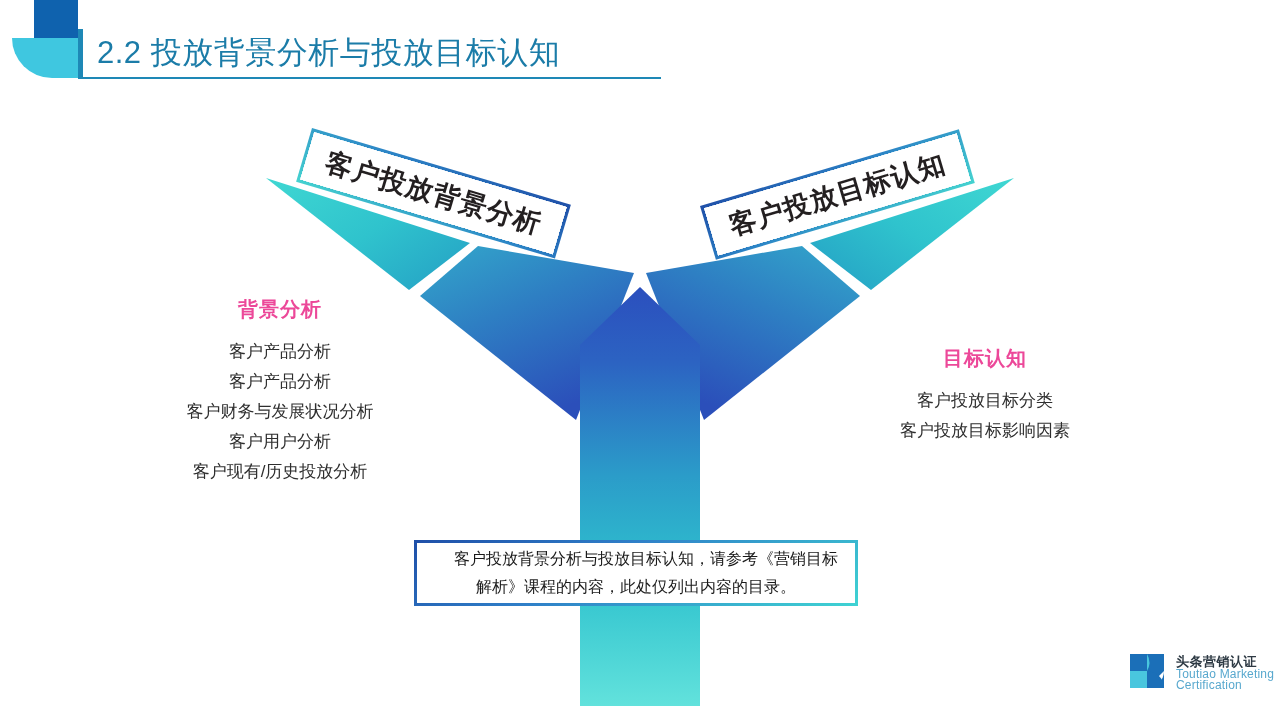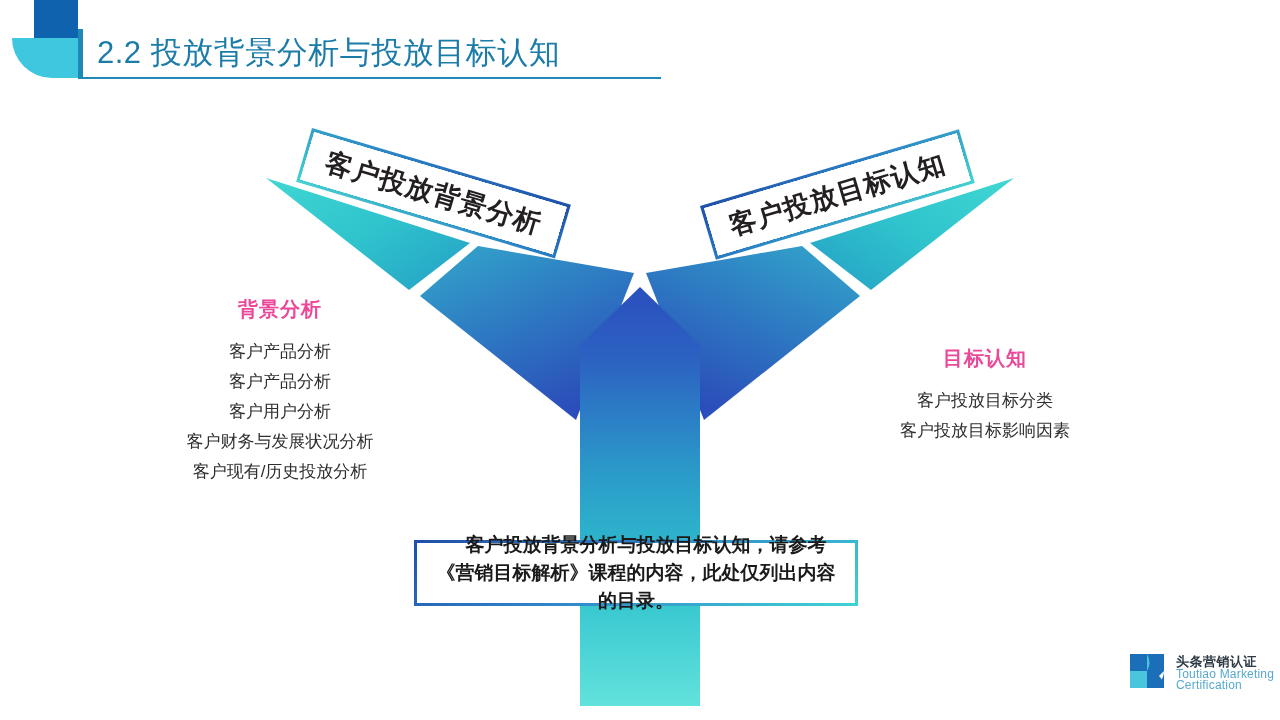--- a/index.html
+++ b/index.html
@@ -160,22 +160,22 @@
     background-image: linear-gradient(#fff, #fff),
                       linear-gradient(150deg, #1F4FA8 0%, #2F7FC8 40%, #3FD3D3 100%);
     background-origin: border-box;
     background-clip: padding-box, border-box;
     display: flex;
     align-items: center;
     justify-content: center;
     padding: 0 14px;
   }
   #callout .callout-text {
-    font-size: 19px;
-    font-weight: bold;
+    font-size: 16px;
+    font-weight: normal;
     color: #1A1A1A;
     line-height: 28px;
     text-align: center;
     text-indent: 20px;
   }
 
   
   #logo {
     position: absolute;
     left: 1128px;
@@ -263,22 +263,22 @@
 </div>
 
 <div class="banner" id="banner-right">
   <span class="banner-text">客户投放目标认知</span>
 </div>
 
 <div class="text-group" id="text-left">
   <div class="group-title">背景分析</div>
   <div class="group-item">客户产品分析</div>
   <div class="group-item">客户产品分析</div>
+  <div class="group-item">客户财务与发展状况分析</div>
   <div class="group-item">客户用户分析</div>
-  <div class="group-item">客户财务与发展状况分析</div>
   <div class="group-item">客户现有/历史投放分析</div>
 </div>
 
 <div class="text-group" id="text-right">
   <div class="group-title">目标认知</div>
   <div class="group-item">客户投放目标分类</div>
   <div class="group-item">客户投放目标影响因素</div>
 </div>
 
 <div id="callout">

